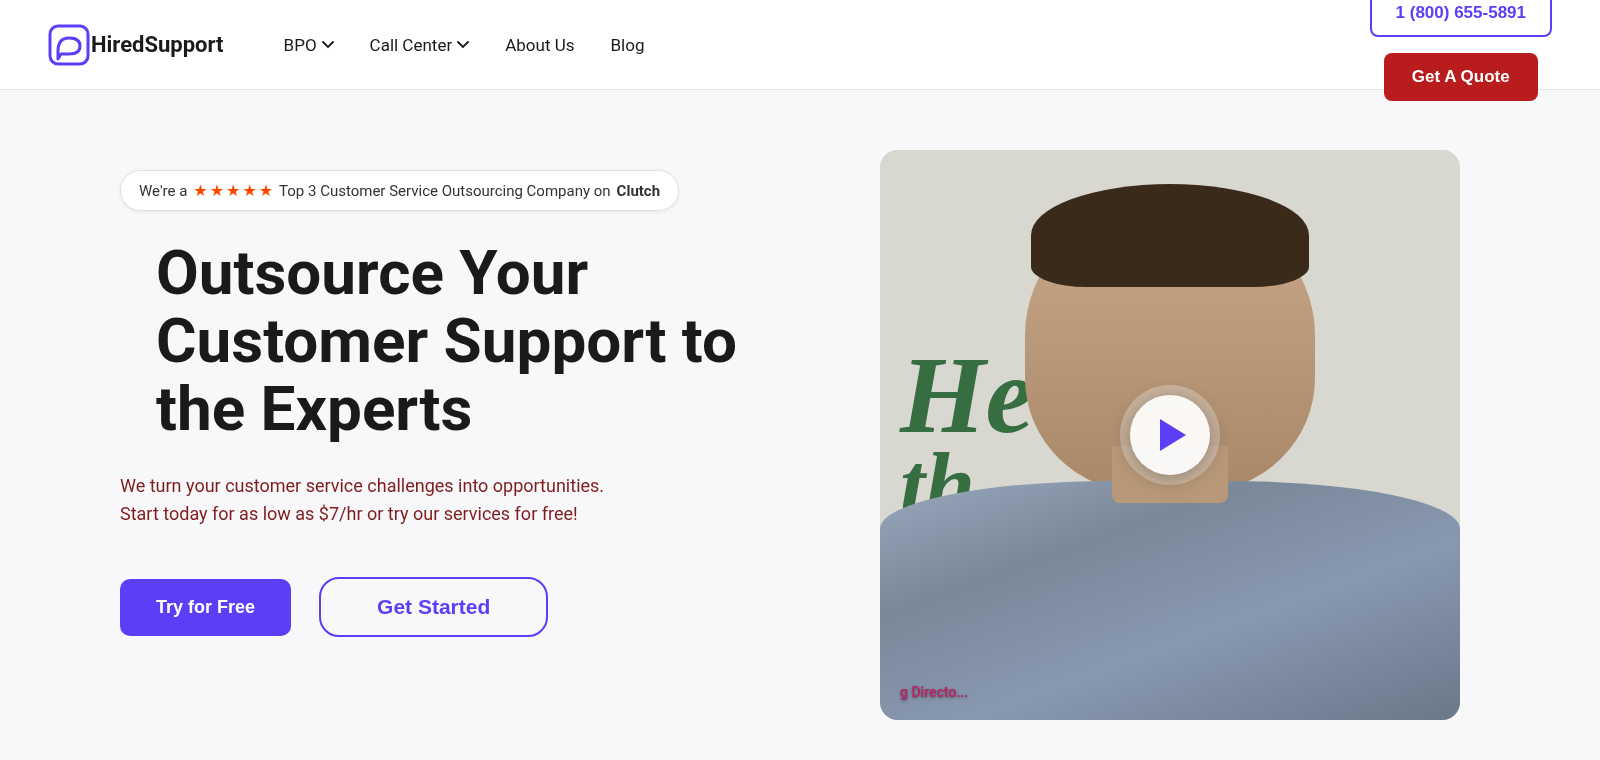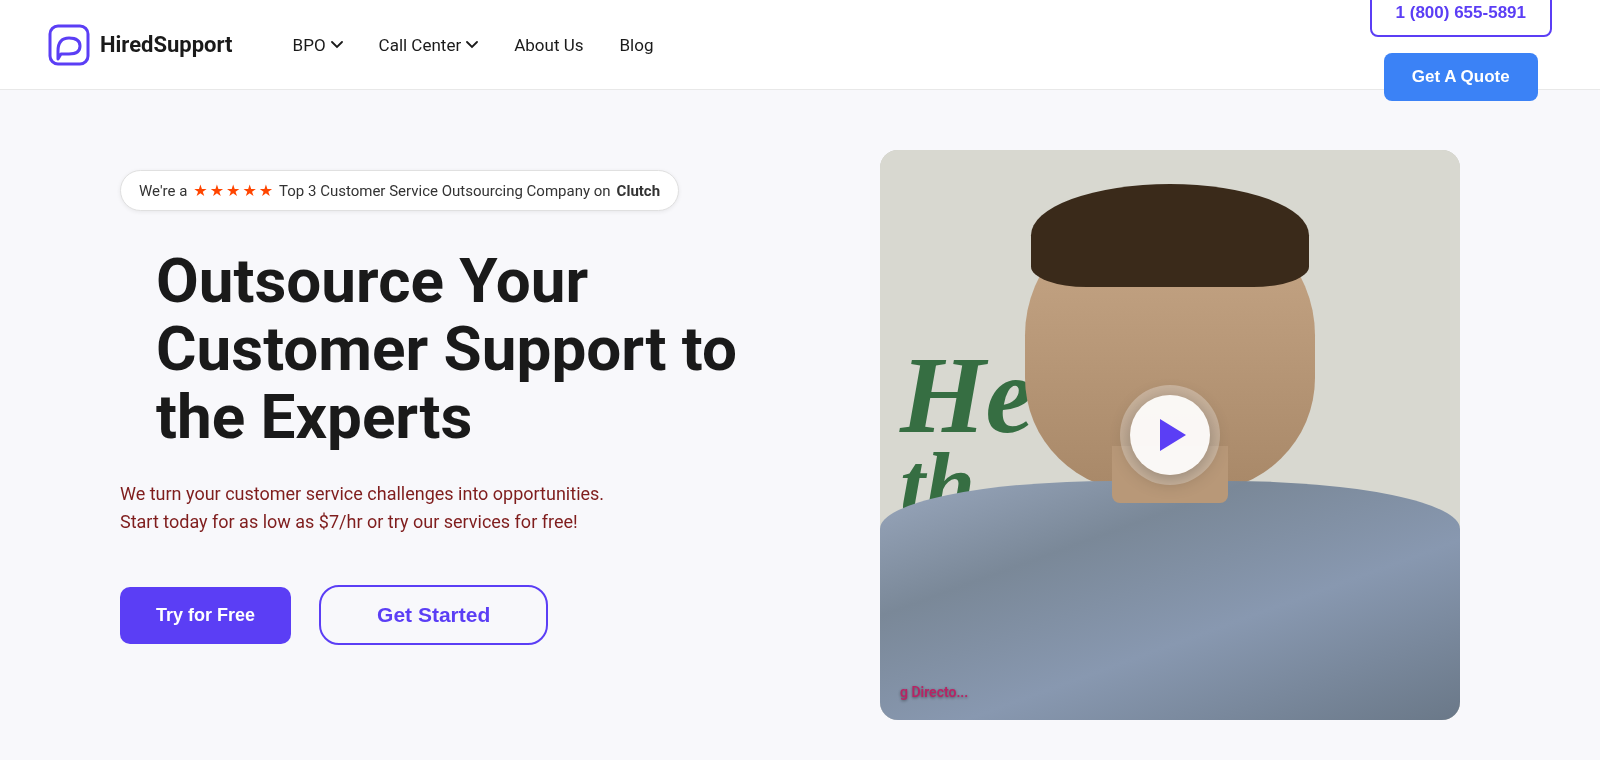--- a/index.html
+++ b/index.html
@@ -16,21 +16,21 @@
       background: #fff;
     }
     .nav-left {
       display: flex;
       align-items: center;
       gap: 48px;
     }
     .logo {
       display: flex;
       align-items: center;
-      gap: 10px;
+      gap: 1px;
       text-decoration: none;
       color: #1a1a1a;
     }
     .logo-icon {
       width: 42px;
       height: 42px;
     }
     .logo-text {
       font-size: 22px;
       font-weight: 700;
@@ -74,21 +74,21 @@
       background: transparent;
       color: #5b3ef5;
       font-size: 17px;
       font-weight: 600;
       cursor: pointer;
     }
     .quote-btn {
       padding: 14px 28px;
       border: none;
       border-radius: 8px;
-      background: #3b82f6;
+      background: #b91c1c;
       color: #fff;
       font-size: 17px;
       font-weight: 700;
       cursor: pointer;
     }
 
     
     .hero {
       display: flex;
       align-items: flex-start;
@@ -105,21 +105,21 @@
     .badge {
       display: inline-flex;
       align-items: center;
       gap: 6px;
       background: #fff;
       border: 1px solid #e0e0e0;
       border-radius: 50px;
       padding: 10px 18px;
       font-size: 15px;
       color: #333;
-      margin-bottom: 36px;
+      margin-bottom: 28px;
       box-shadow: 0 1px 4px rgba(0,0,0,0.07);
     }
     .badge .stars {
       display: flex;
       gap: 2px;
     }
     .star {
       color: #ff4500;
       font-size: 16px;
     }

